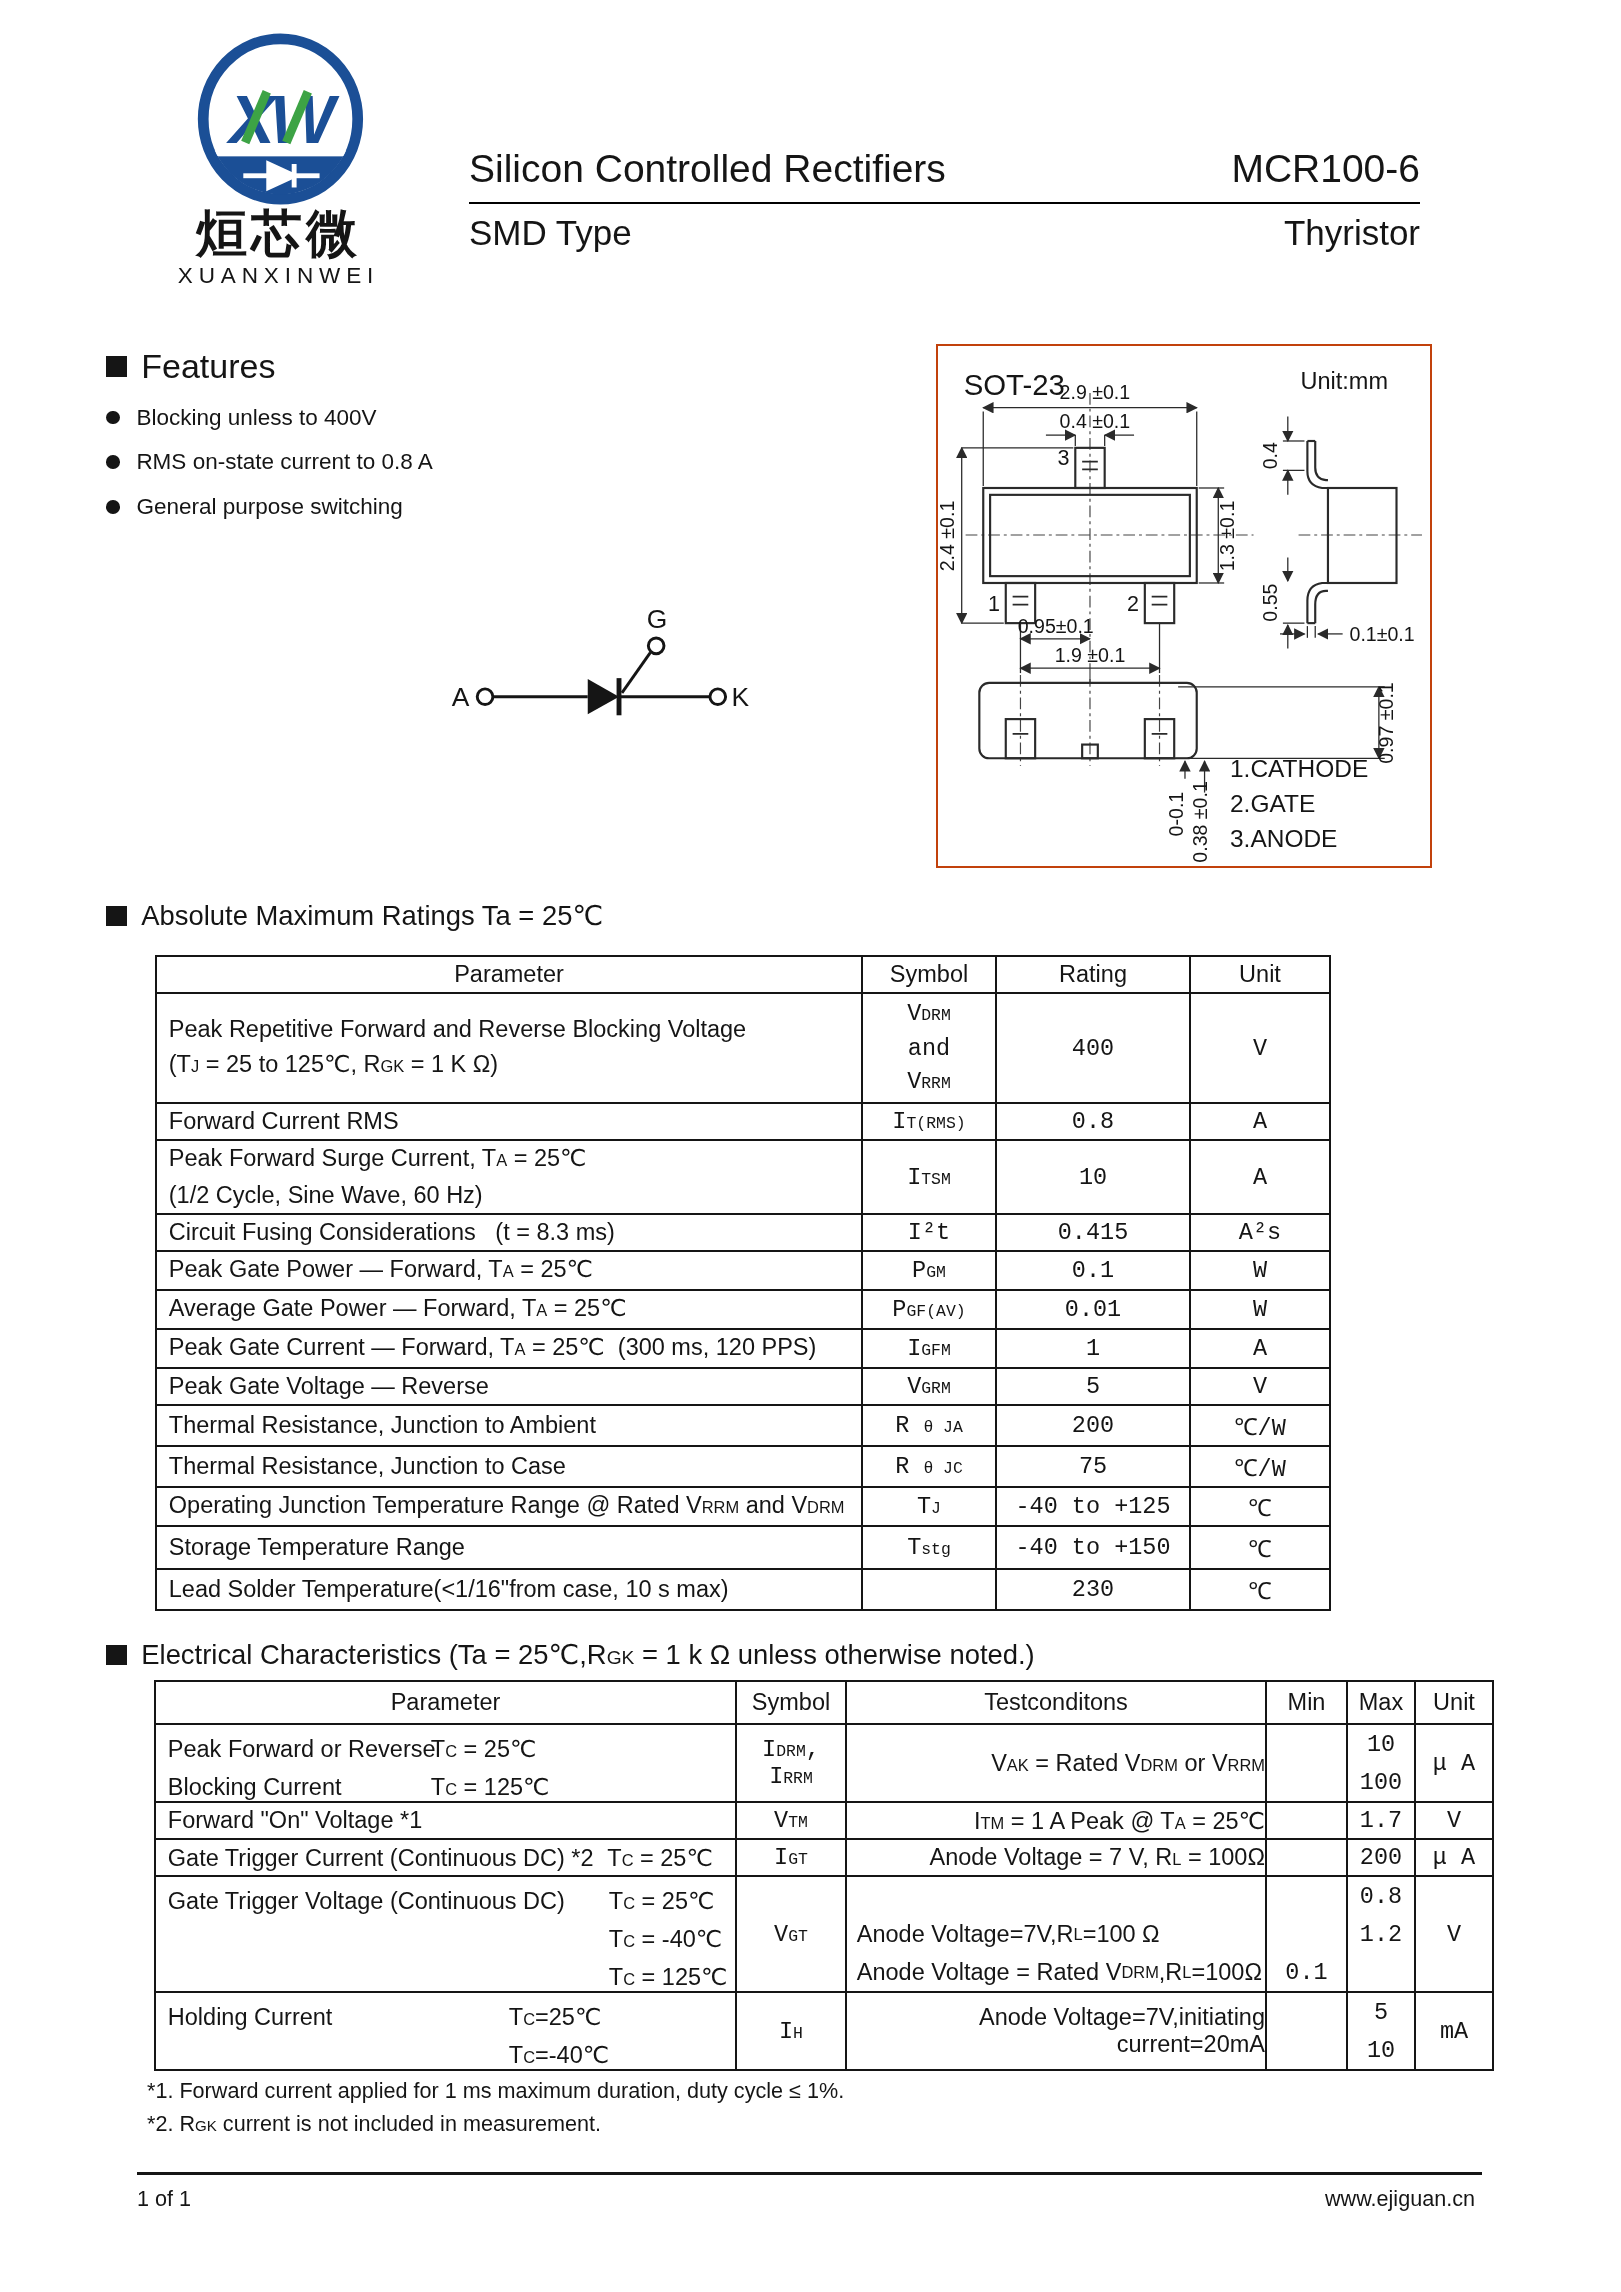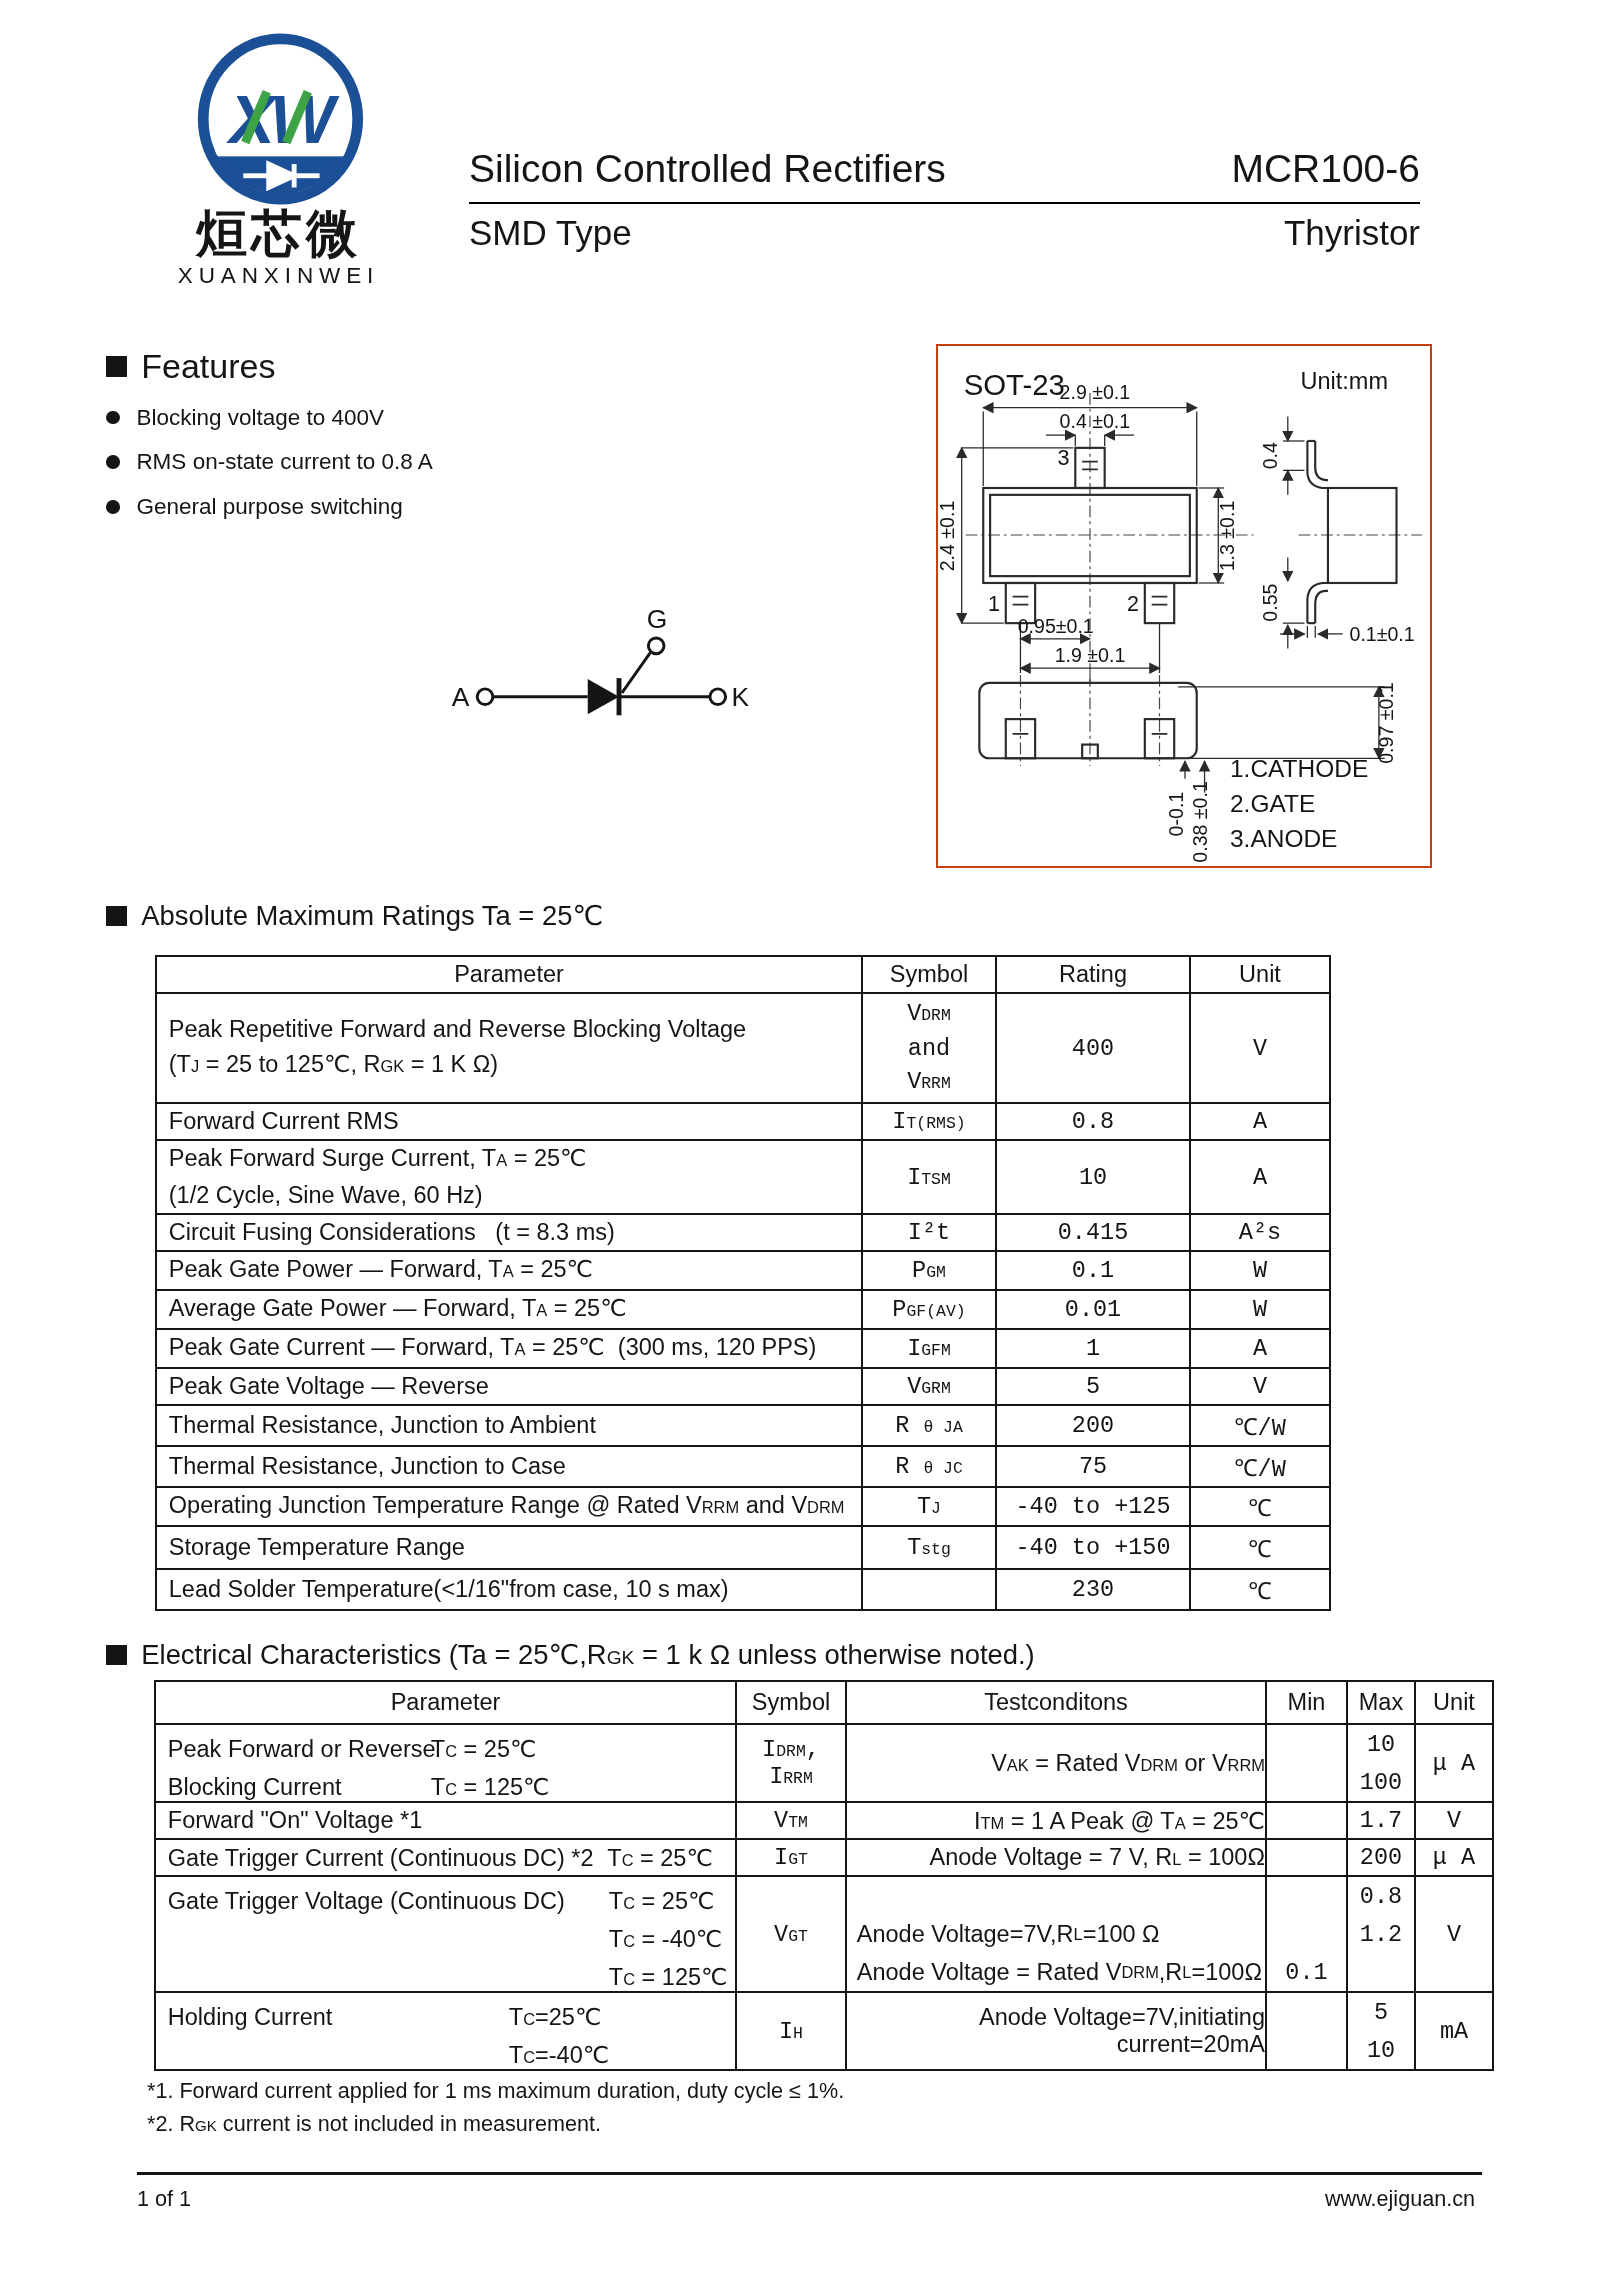--- a/index.html
+++ b/index.html
@@ -98,21 +98,21 @@
   </div>
 </div>
 
 <div class="abs features">
   <div class="sechead">
     <span class="sq"></span>
     <span class="sht" style="font-size:34px">Features</span>
   </div>
   <div class="feat">
     <span class="dot"></span>
-    <span class="ftext">Blocking voltage to 400V</span>
+    <span class="ftext">Blocking unless to 400V</span>
   </div>
   <div class="feat">
     <span class="dot"></span>
     <span class="ftext">RMS on-state current to 0.8 A</span>
   </div>
   <div class="feat">
     <span class="dot"></span>
     <span class="ftext">General purpose switching</span>
   </div>
 </div>

